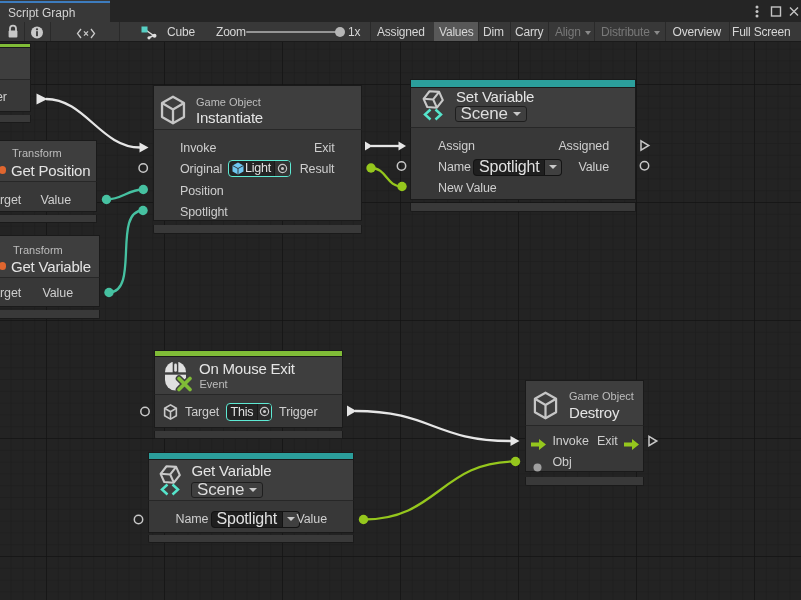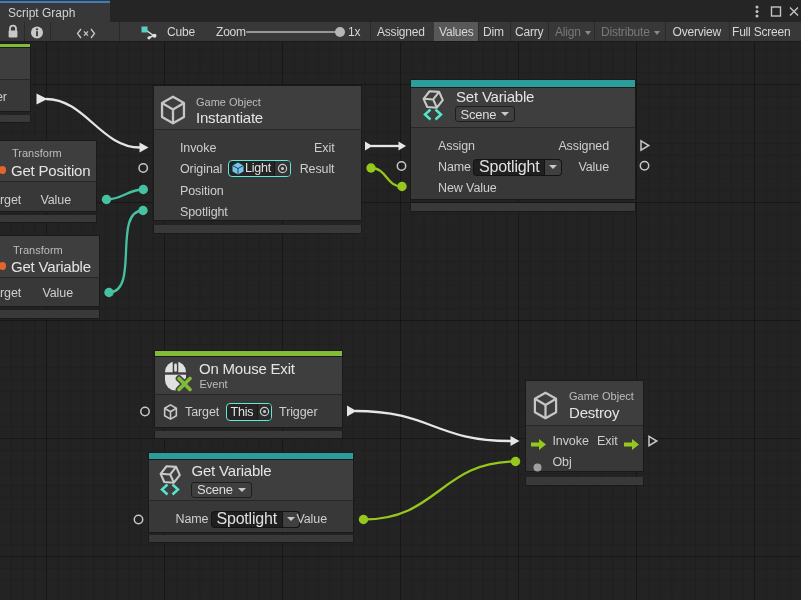--- a/index.html
+++ b/index.html
@@ -40,21 +40,21 @@
   .r { text-align:right; }
   .icon { position:absolute; }
 
   
   .chip { position:absolute; display:flex; align-items:stretch; background:#242424; border:1px solid #5eead4; border-radius:4px; overflow:hidden; }
   .chip .cmain { display:flex; align-items:center; gap:1.5px; padding:0 2.5px; font-size:12.5px; color:#e2e2e2; white-space:nowrap; letter-spacing:-0.2px; }
   .chip .cpick { display:flex; align-items:center; justify-content:center; width:16px; background:#333333; border-left:1px solid #191919; }
   .drop { position:absolute; display:flex; background:#131313; border-radius:4px; padding:1px; gap:1px; }
   .drop .dmain { display:flex; align-items:center; background:#1f1f1f; border-radius:3px 0 0 3px; padding:0 5px; font-size:16px; color:#e0e0e0; white-space:nowrap; letter-spacing:-0.2px; }
   .drop .darr { display:flex; align-items:center; justify-content:center; width:16px; background:#404040; border-radius:0 3px 3px 0; }
-  .scene { position:absolute; display:flex; align-items:center; gap:5px; background:#3f3f3f; border:1px solid #1e1e1e; border-radius:3px; padding:0 5px; font-size:13px; color:#dcdcdc; letter-spacing:-0.2px; }
+  .scene { position:absolute; display:flex; align-items:center; gap:5px; background:#3f3f3f; border:1px solid #1e1e1e; border-radius:3px; padding:0 5px; font-size:17px; color:#dcdcdc; letter-spacing:-0.2px; }
   .tri-dn { width:0; height:0; border-left:4px solid transparent; border-right:4px solid transparent; border-top:4.6px solid #c9c9c9; }
 </style>
 </head>
 <body>
 
 <div id="app">
 
   <div class="tabbar">
     <div class="tab">
       <div class="tab-accent"></div>

